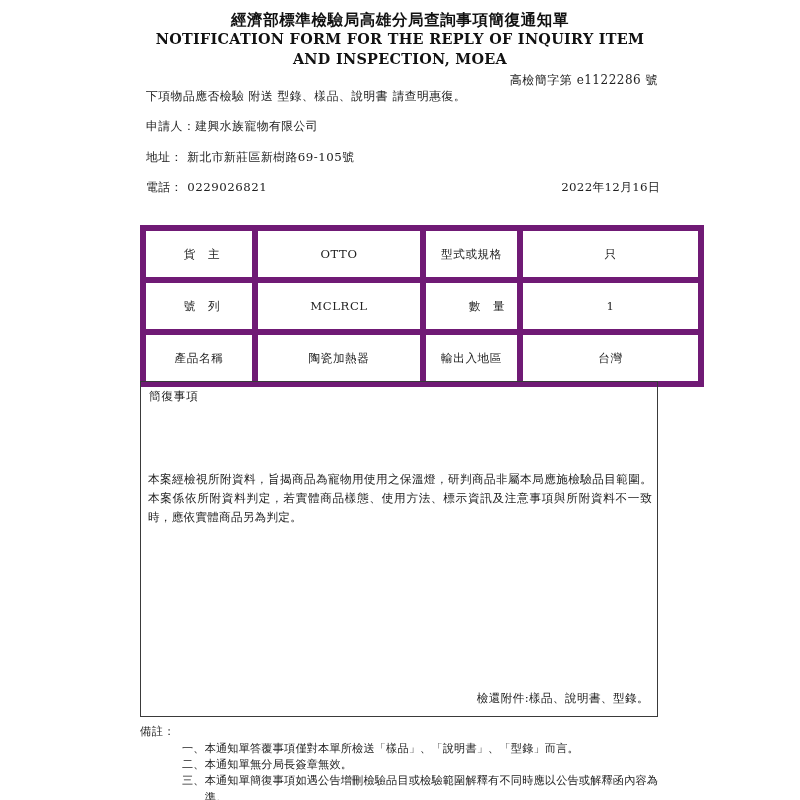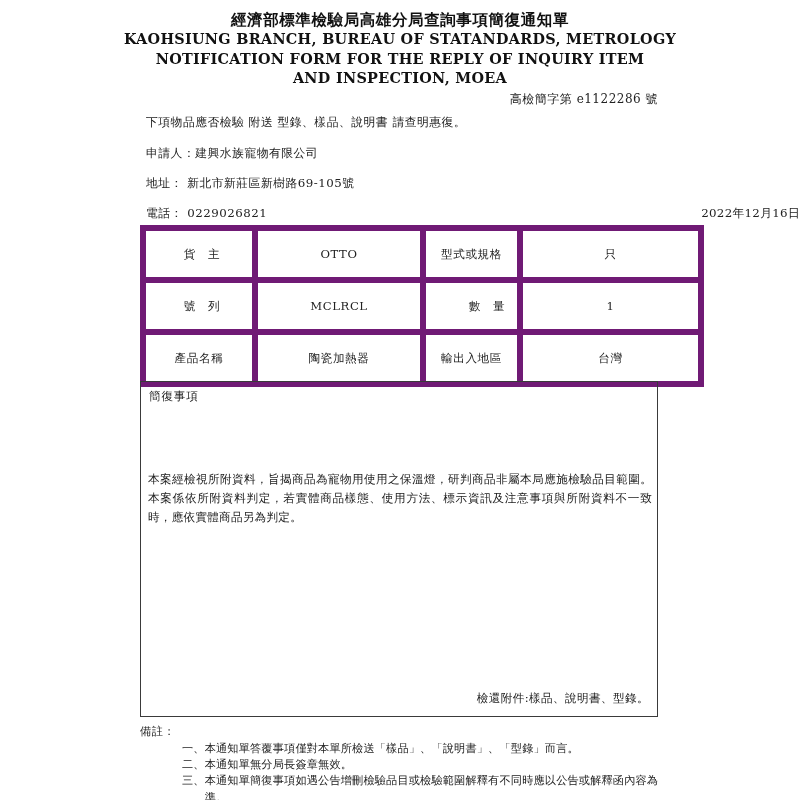--- a/index.html
+++ b/index.html
@@ -48,22 +48,22 @@
     text-align: right;
     padding-right: 142px;
     margin-top: 4px;
     font-size: 12px;
     letter-spacing: 0.5px;
     color: #222;
   }
 
   
   .intro {
-    margin-top: 7px;
     padding-left: 146px;
+    padding-right: 140px;
     font-size: 11.8px;
     letter-spacing: 0.5px;
     color: #222;
   }
   .intro-line {
     margin-bottom: 15px;
     line-height: 1.3;
   }
   .intro-line.with-date {
     margin-bottom: 8px;
@@ -184,21 +184,20 @@
     flex: 1 1 auto;
   }
 </style>
 </head>
 <body>
 
 <div class="page">
 
   <div class="header">
     <div class="hdr-cn">經濟部標準檢驗局高雄分局查詢事項簡復通知單</div>
-    <div class="hdr-en">KAOHSIUNG BRANCH, BUREAU OF STATANDARDS, METROLOGY</div>
     <div class="hdr-en">NOTIFICATION FORM FOR THE REPLY OF INQUIRY ITEM</div>
     <div class="hdr-en">AND INSPECTION, MOEA</div>
   </div>
   <div class="doc-no">高檢簡字第 e1122286 號</div>
 
   <div class="intro">
     <div class="intro-line">下項物品應否檢驗 附送 型錄、樣品、說明書 請查明惠復。</div>
     <div class="intro-line">申請人：建興水族寵物有限公司</div>
     <div class="intro-line">地址： 新北市新莊區新樹路69-105號</div>
     <div class="intro-line with-date">

